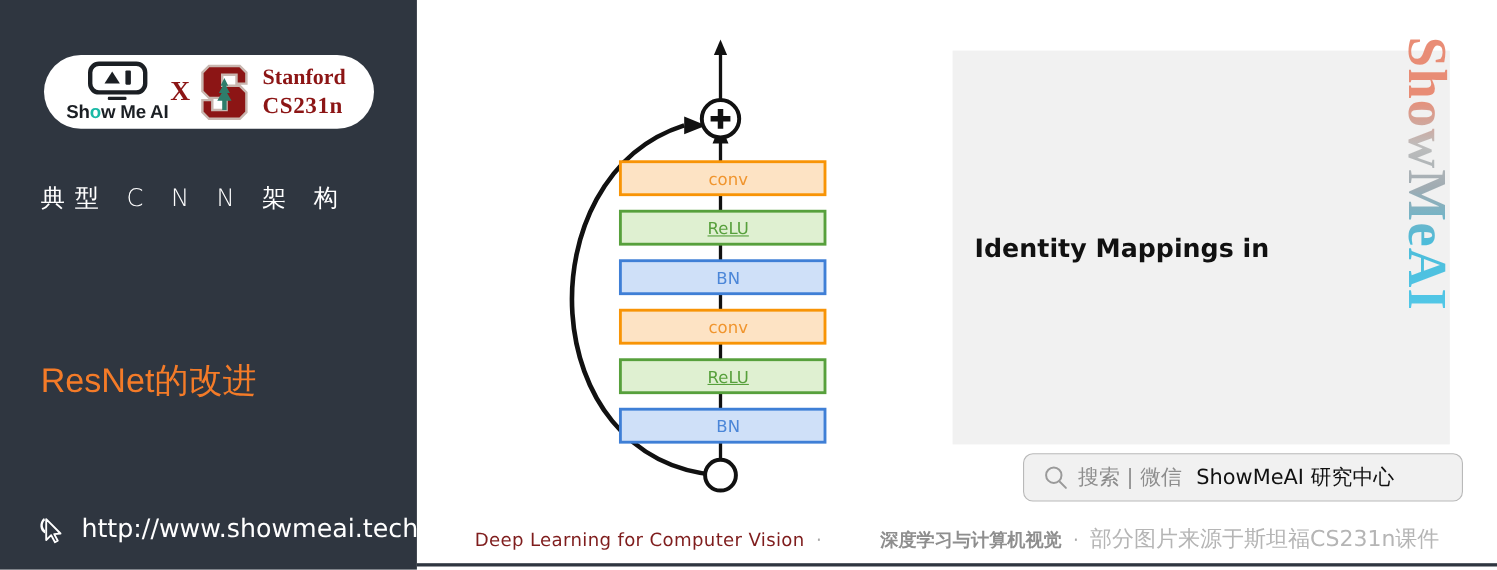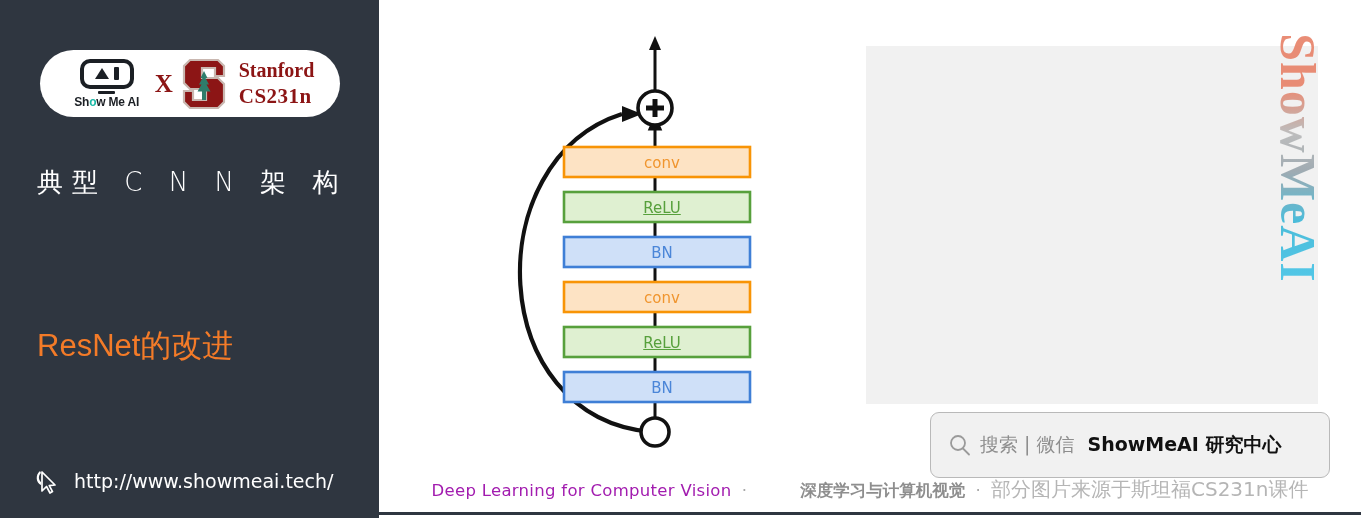--- a/index.html
+++ b/index.html
@@ -29,21 +29,21 @@
     position: relative;
   }
   .smai-caret {
     width: 0; height: 0;
     border-left: 7px solid transparent; border-right: 7px solid transparent;
     border-bottom: 11px solid #1b1f24;
   }
   .smai-bar { width: 5px; height: 13px; background: #1b1f24; border-radius: 1px; }
   .smai-stand { width: 17px; height: 3px; background: #1b1f24; margin-top: 2px; border-radius: 1px; }
   .smai-text {
-    font-size: 12px; font-weight: bold; color: #1b1f24; margin-top: 1px;
+    font-size: 17px; font-weight: bold; color: #1b1f24; margin-top: 1px;
     letter-spacing: -0.2px; white-space: nowrap;
   }
   .smai-text .o { color: #1ab9a6; }
   .x-mark {
     font-size: 25px; font-weight: bold; color: #8c1515;
     font-family: "Liberation Serif", serif; margin: 0 3px 0 1px;
   }
   .stanford-s {
     width: 44px; height: 52px; position: relative; flex: none;
   }
@@ -51,36 +51,36 @@
   .stanford-text {
     display: flex; flex-direction: column; justify-content: flex-end;
     margin-left: 7px; color: #8c1515;
     font-family: "Liberation Serif", serif; font-weight: bold;
   }
   .stanford-text .l1 { font-size: 20px; line-height: 1.25; }
   .stanford-text .l2 { font-size: 21px; line-height: 1.25; letter-spacing: 0.5px; }
 
   .title-cn {
     position: absolute; left: 37px; top: 165px;
-    font-size: 26px; color: #ffffff; letter-spacing: 9px;
+    font-size: 22px; color: #ffffff; letter-spacing: 9px;
     font-family: "DejaVu Sans", sans-serif; font-weight: 300;
     white-space: nowrap;
   }
   .subtitle-cn {
     position: absolute; left: 37px; top: 325px;
     font-size: 31px; color: #f47b28; font-weight: normal;
     white-space: nowrap;
   }
   .url-row {
     position: absolute; left: 33px; top: 466px;
     display: flex; align-items: center; gap: 11px;
   }
   .cursor-icon { width: 30px; height: 30px; flex: none; }
   .url-text {
-    font-size: 19px; color: #ffffff; white-space: nowrap;
+    font-size: 23px; color: #ffffff; white-space: nowrap;
     font-family: "DejaVu Sans", sans-serif;
   }
 
   
   .diagram { position: absolute; left: 390px; top: 10px; width: 470px; height: 455px; }
   .diagram svg { display: block; }
   .layer-label {
     position: absolute; text-align: center; width: 196px;
     font-size: 15px; font-family: "DejaVu Sans", sans-serif;
   }
@@ -108,42 +108,42 @@
     transform: rotate(90deg); white-space: nowrap;
     font-family: "Liberation Serif", serif; font-weight: bold;
     font-size: 50px; letter-spacing: 1px;
     background: linear-gradient(90deg,#e8846b 0%, #e8846b 22%, #b9b9b9 40%, #9aa6ad 55%, #3fb8d8 75%, #45c5e8 100%);
     -webkit-background-clip: text; background-clip: text;
     color: transparent; -webkit-text-fill-color: transparent;
     opacity: 0.92;
   }
 
   .search-box {
-    position: absolute; left: 930px; top: 412px; width: 400px; height: 66px;
+    position: absolute; left: 930px; top: 412px; width: 400px; height: 44px;
     background: #f1f1f1; border: 1.6px solid #b9b9b9; border-radius: 9px;
     display: flex; align-items: center; padding-left: 17px; gap: 8px;
   }
   .search-icon { width: 24px; height: 24px; flex: none; }
   .search-label {
     font-size: 19px; color: #8d8d8d; white-space: nowrap;
     font-family: "DejaVu Sans", sans-serif;
   }
   .search-brand {
-    font-size: 19px; color: #111111; font-weight: bold; white-space: nowrap;
+    font-size: 19px; color: #111111; font-weight: normal; white-space: nowrap;
     font-family: "DejaVu Sans", sans-serif; margin-left: 5px;
   }
 
   
   .footer {
     position: absolute; left: 390px; top: 476px; width: 960px;
     text-align: center; white-space: nowrap;
     font-size: 16.5px; color: #a8a8a8;
     font-family: "DejaVu Sans", sans-serif;
   }
-  .footer .en { color: #a21caf; letter-spacing: 0.3px; }
+  .footer .en { color: #7f1d1d; letter-spacing: 0.3px; }
   .footer .sep { color: #a8a8a8; margin: 0 5px; }
   .footer .cn-b { color: #8e8e8e; font-weight: bold; margin-left: 43px; }
   .footer .cn-s { color: #b5b5b5; font-size: 20px; }
   .bottom-rule {
     position: absolute; left: 379px; top: 512px; width: 982px; height: 3px;
     background: #2f3640;
   }
 </style>
 </head>
 <body>
@@ -236,20 +236,21 @@
     <div class="layer-label" style="left:174px; top:189px; color:#57a03c; text-decoration:underline;">ReLU</div>
     <div class="layer-label" style="left:174px; top:234px; color:#4b86d8;">BN</div>
     <div class="layer-label" style="left:174px; top:279px; color:#f0952e;">conv</div>
     <div class="layer-label" style="left:174px; top:324px; color:#57a03c; text-decoration:underline;">ReLU</div>
     <div class="layer-label" style="left:174px; top:369px; color:#4b86d8;">BN</div>
   </div>
 
   <div class="paper-panel"></div>
 
   <div class="paper-title">
+    <span class="pl1">Identity Mappings in</span>
   </div>
 
   <div class="watermark">
     <span class="watermark-text">ShowMeAI</span>
   </div>
 
   <div class="search-box">
     <svg class="search-icon" viewBox="0 0 24 24">
       <circle cx="10" cy="10" r="7" fill="none" stroke="#9a9a9a" stroke-width="1.8"></circle>
       <line x1="15" y1="15.5" x2="21" y2="21.5" stroke="#9a9a9a" stroke-width="1.8" stroke-linecap="round"></line>

